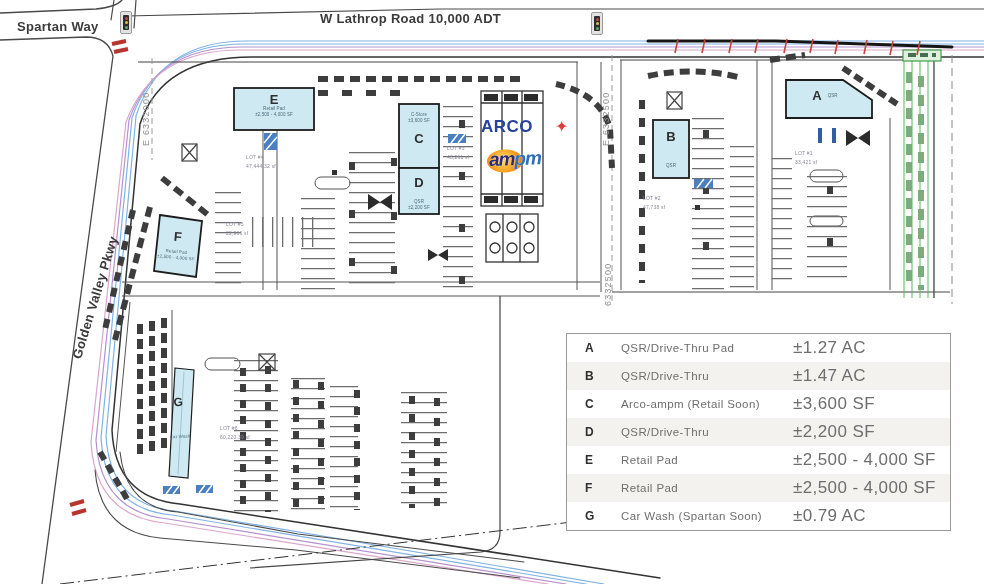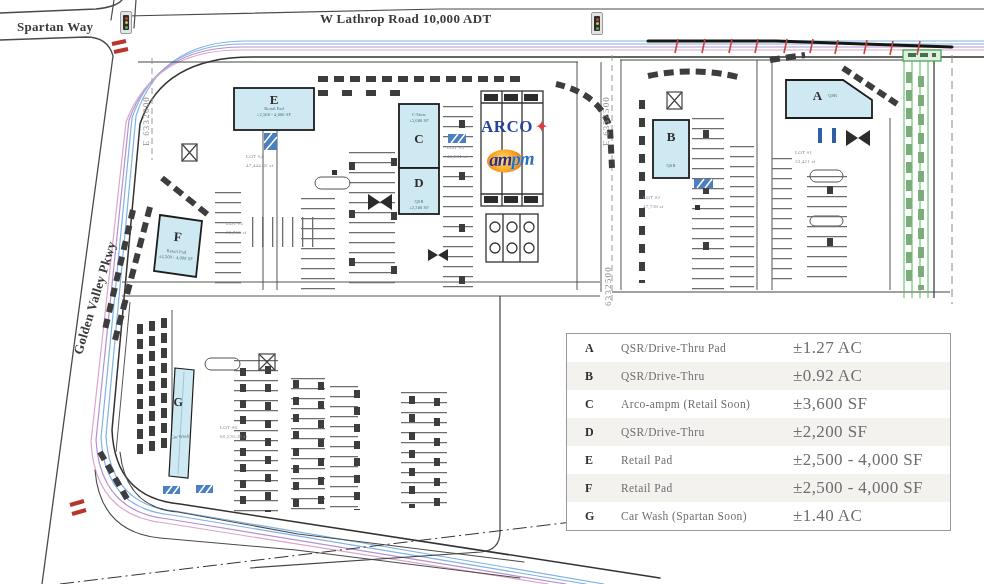--- a/index.html
+++ b/index.html
@@ -1,32 +1,32 @@
 <!DOCTYPE html>
 <html><head>
 <meta charset="utf-8">
 <style>
   html,body{margin:0;padding:0;background:#ffffff;}
   .stage{position:relative;width:984px;height:584px;background:#fff;overflow:hidden;
-         font-family:Liberation Serif, serif;}
+         font-family:Liberation Sans, sans-serif;}
   .stage svg{position:absolute;left:0;top:0;}
   .lbl{position:absolute;white-space:nowrap;}
   .street{font-weight:bold;color:#3b3b3b;font-size:13px;letter-spacing:.3px;}
   .coord{color:#8f8f8f;font-size:9px;letter-spacing:1.2px;writing-mode:vertical-rl;
          transform:rotate(180deg);}
   .bltr{font-weight:bold;color:#2e2e2e;font-size:13px;line-height:1;}
   .bsub{font-size:4.5px;color:#4a6b77;line-height:1.25;letter-spacing:.1px;}
   .btxt{position:absolute;text-align:center;}
   .lot{position:absolute;color:#8a8a9e;font-size:5px;line-height:1.7;letter-spacing:.2px;}
   .tlight{position:absolute;width:10px;height:21px;background:#e3e3e3;border:1px solid #9a9a9a;
           border-radius:2px;display:flex;align-items:center;justify-content:center;}
   .tlight .bulbbox{width:6px;height:15px;background:#2e2e2e;border-radius:1px;display:flex;
           flex-direction:column;align-items:center;justify-content:space-evenly;}
   .tlight .dot{width:3px;height:3px;border-radius:50%;}
-  .arco{position:absolute;left:481px;top:117px;width:78px;display:flex;align-items:center;}
+  .arco{position:absolute;left:481px;top:117px;width:78px;display:flex;align-items:center;gap:20px;}
   .arco .word{font-weight:bold;font-size:17px;color:#27449c;letter-spacing:.5px;}
   .arco .spark{font-size:16px;color:#e03a3c;margin-left:2px;line-height:1;}
   .ampm{position:absolute;left:487px;top:147px;width:64px;height:28px;transform:rotate(-2deg);}
   .ampm .blob{position:absolute;left:0px;top:2px;width:36px;height:23px;border-radius:50%;
       background:radial-gradient(circle at 45% 45%, #ffdf6b 0%, #f89c1c 55%, #e87511 85%);}
   .ampm .txt{position:absolute;left:2px;top:1px;font-style:italic;font-weight:bold;
       font-size:19px;letter-spacing:-1px;text-shadow:0 0 1px #fff;}
   .ampm .am{color:#2d2a77;}
   .ampm .pm{color:#2d6fb8;}
   .legend{position:absolute;left:566px;top:333px;width:385px;height:198px;background:#fff;
@@ -345,21 +345,21 @@
 
   <div class="legend">
     <div class="lrow">
       <span class="ltr">A</span>
       <span class="use">QSR/Drive-Thru Pad</span>
       <span class="val">±1.27 AC</span>
     </div>
     <div class="lrow alt">
       <span class="ltr">B</span>
       <span class="use">QSR/Drive-Thru</span>
-      <span class="val">±0.92 AC</span>
+      <span class="val">±1.47 AC</span>
     </div>
     <div class="lrow">
       <span class="ltr">C</span>
       <span class="use">Arco-ampm (Retail Soon)</span>
       <span class="val">±3,600 SF</span>
     </div>
     <div class="lrow alt">
       <span class="ltr">D</span>
       <span class="use">QSR/Drive-Thru</span>
       <span class="val">±2,200 SF</span>
@@ -370,17 +370,17 @@
       <span class="val">±2,500 - 4,000 SF</span>
     </div>
     <div class="lrow alt">
       <span class="ltr">F</span>
       <span class="use">Retail Pad</span>
       <span class="val">±2,500 - 4,000 SF</span>
     </div>
     <div class="lrow">
       <span class="ltr">G</span>
       <span class="use">Car Wash (Spartan Soon)</span>
-      <span class="val">±1.40 AC</span>
+      <span class="val">±0.79 AC</span>
     </div>
   </div>
 
 </div>
 
 </body></html>

